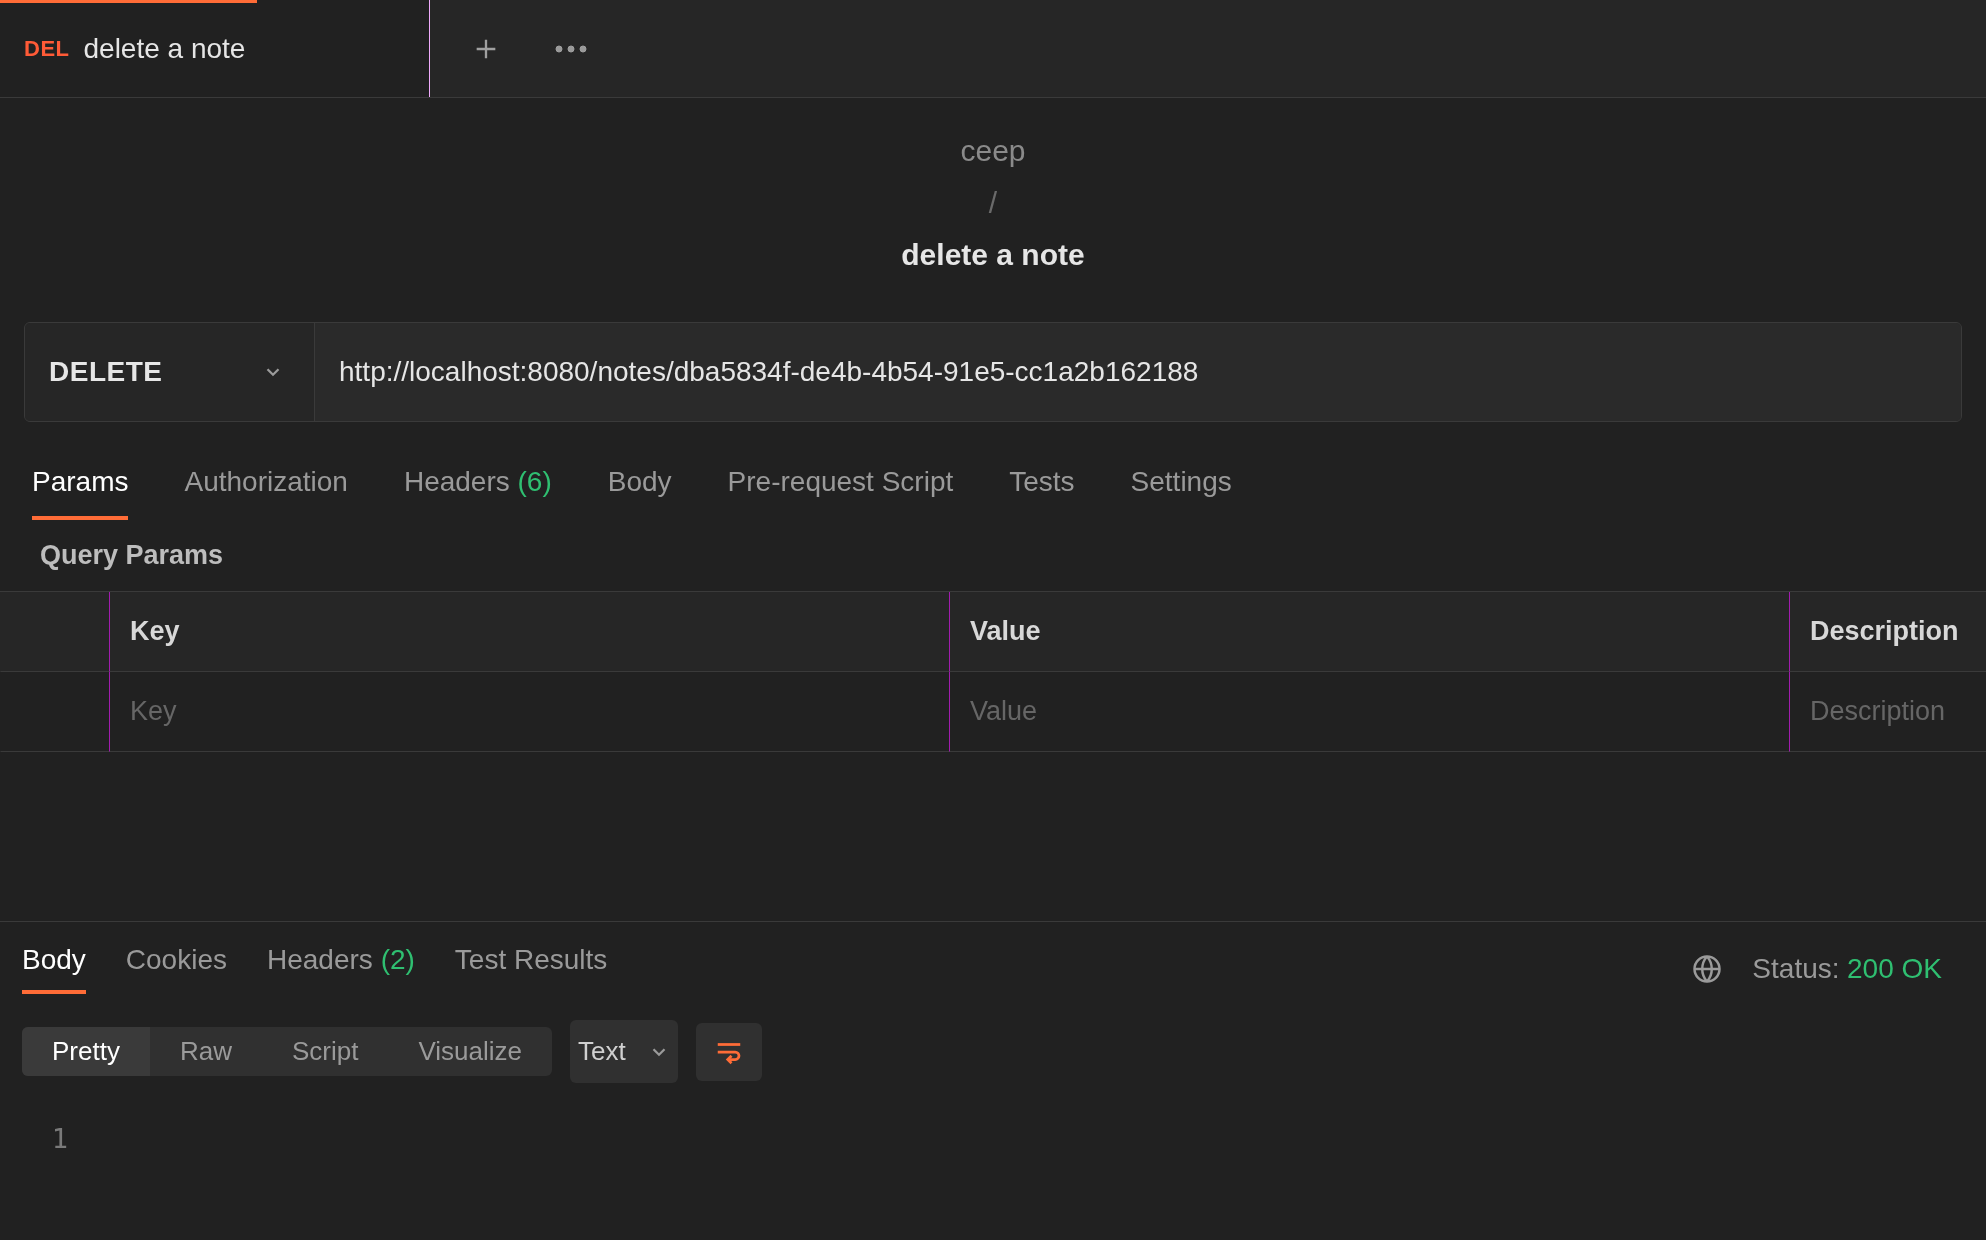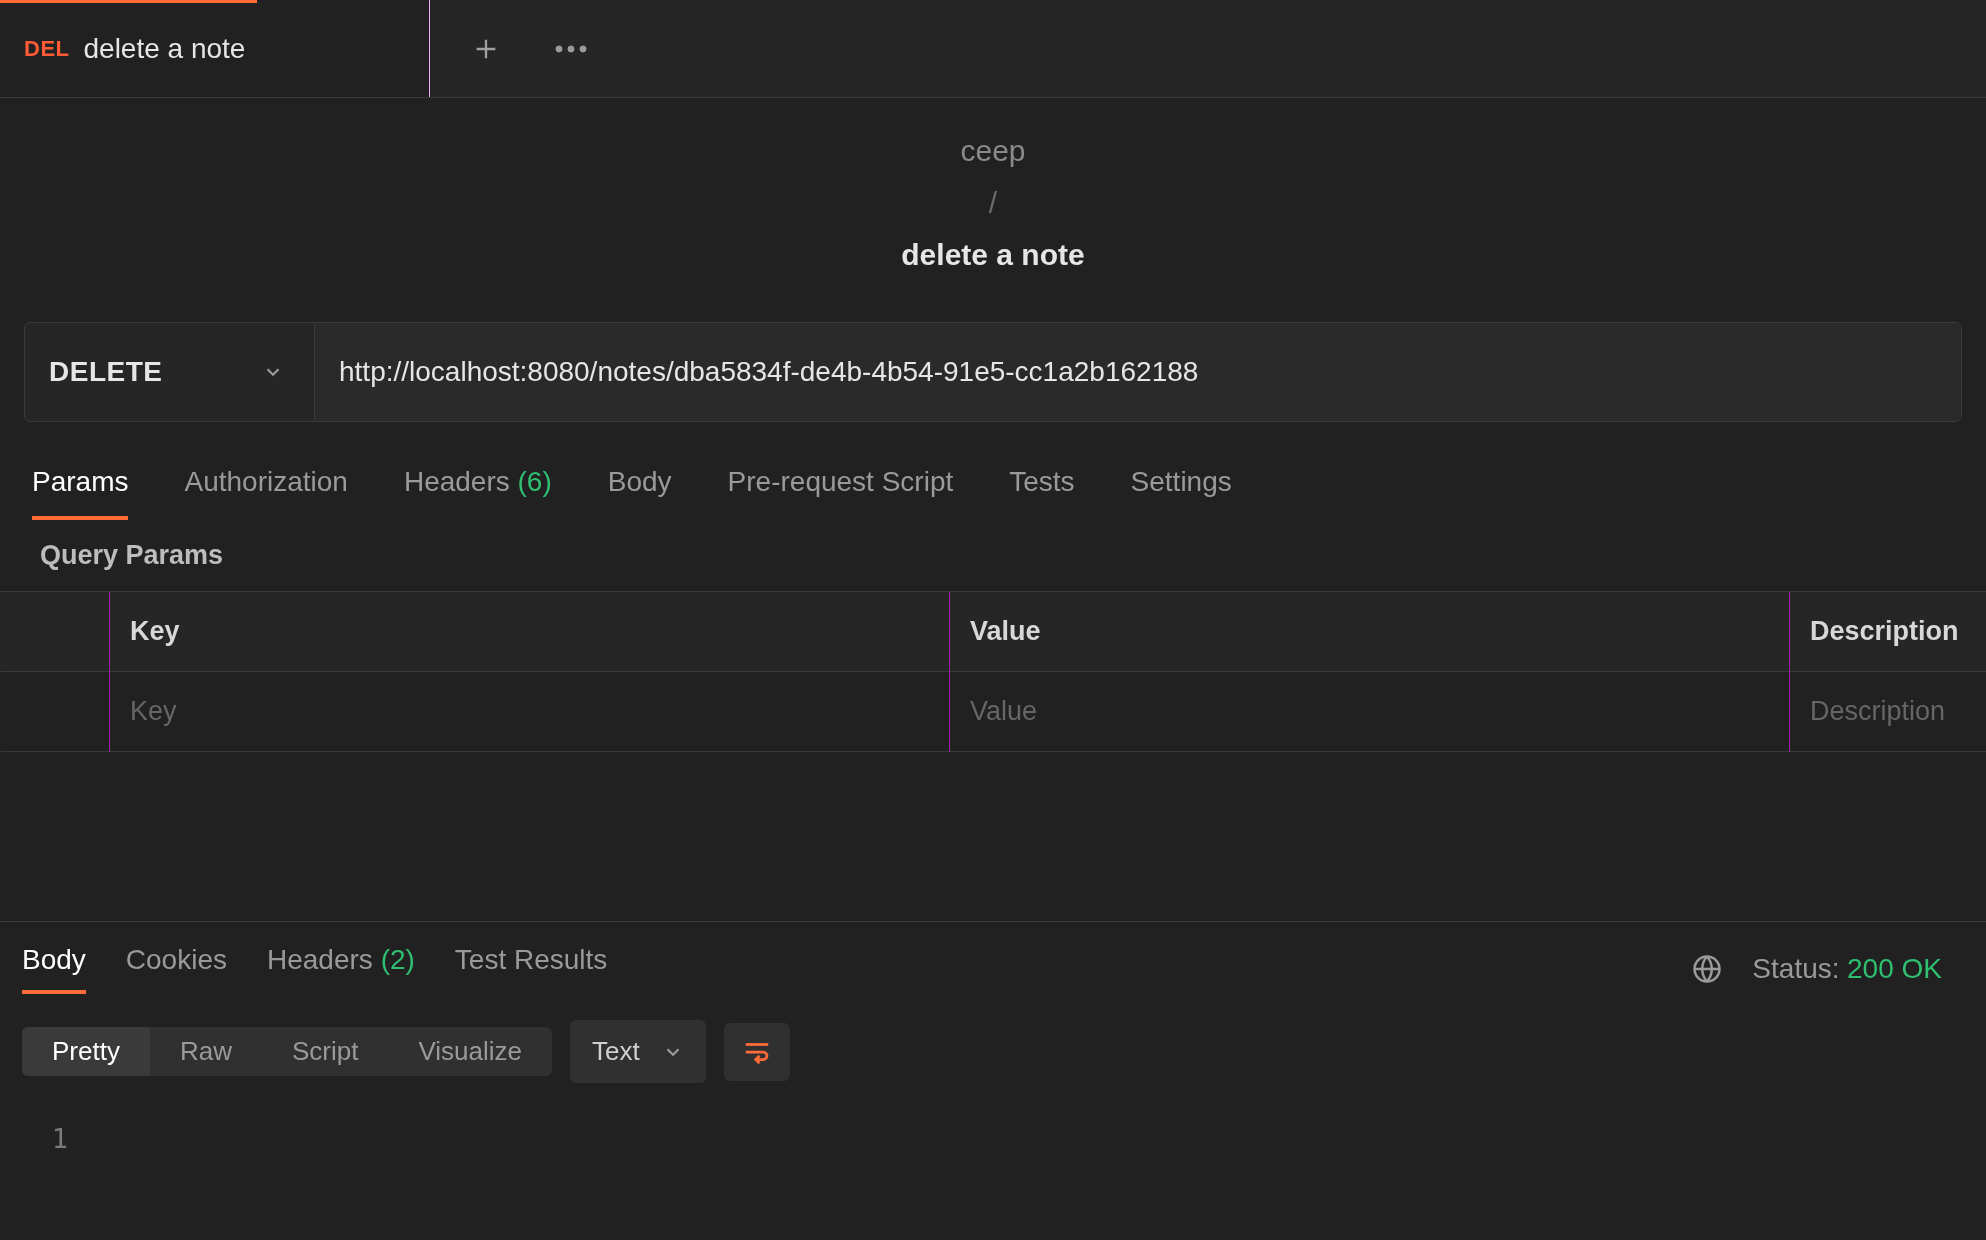--- a/index.html
+++ b/index.html
@@ -176,21 +176,21 @@
     cursor: pointer;
     font-size: 26px;
   }
   .seg-btn.active { background: #3a3a3a; color: #ffffff; }
   .format-select {
     display: flex;
     align-items: center;
     gap: 22px;
     background: #303030;
     border-radius: 6px;
-    padding: 16px 22px;
+    padding: 16px 8px;
     color: #d0d0d0;
     cursor: pointer;
     font-size: 26px;
   }
   .wrap-btn {
     background: #303030;
     border-radius: 6px;
     padding: 14px 16px;
     cursor: pointer;
     display:flex; align-items:center; justify-content:center;

